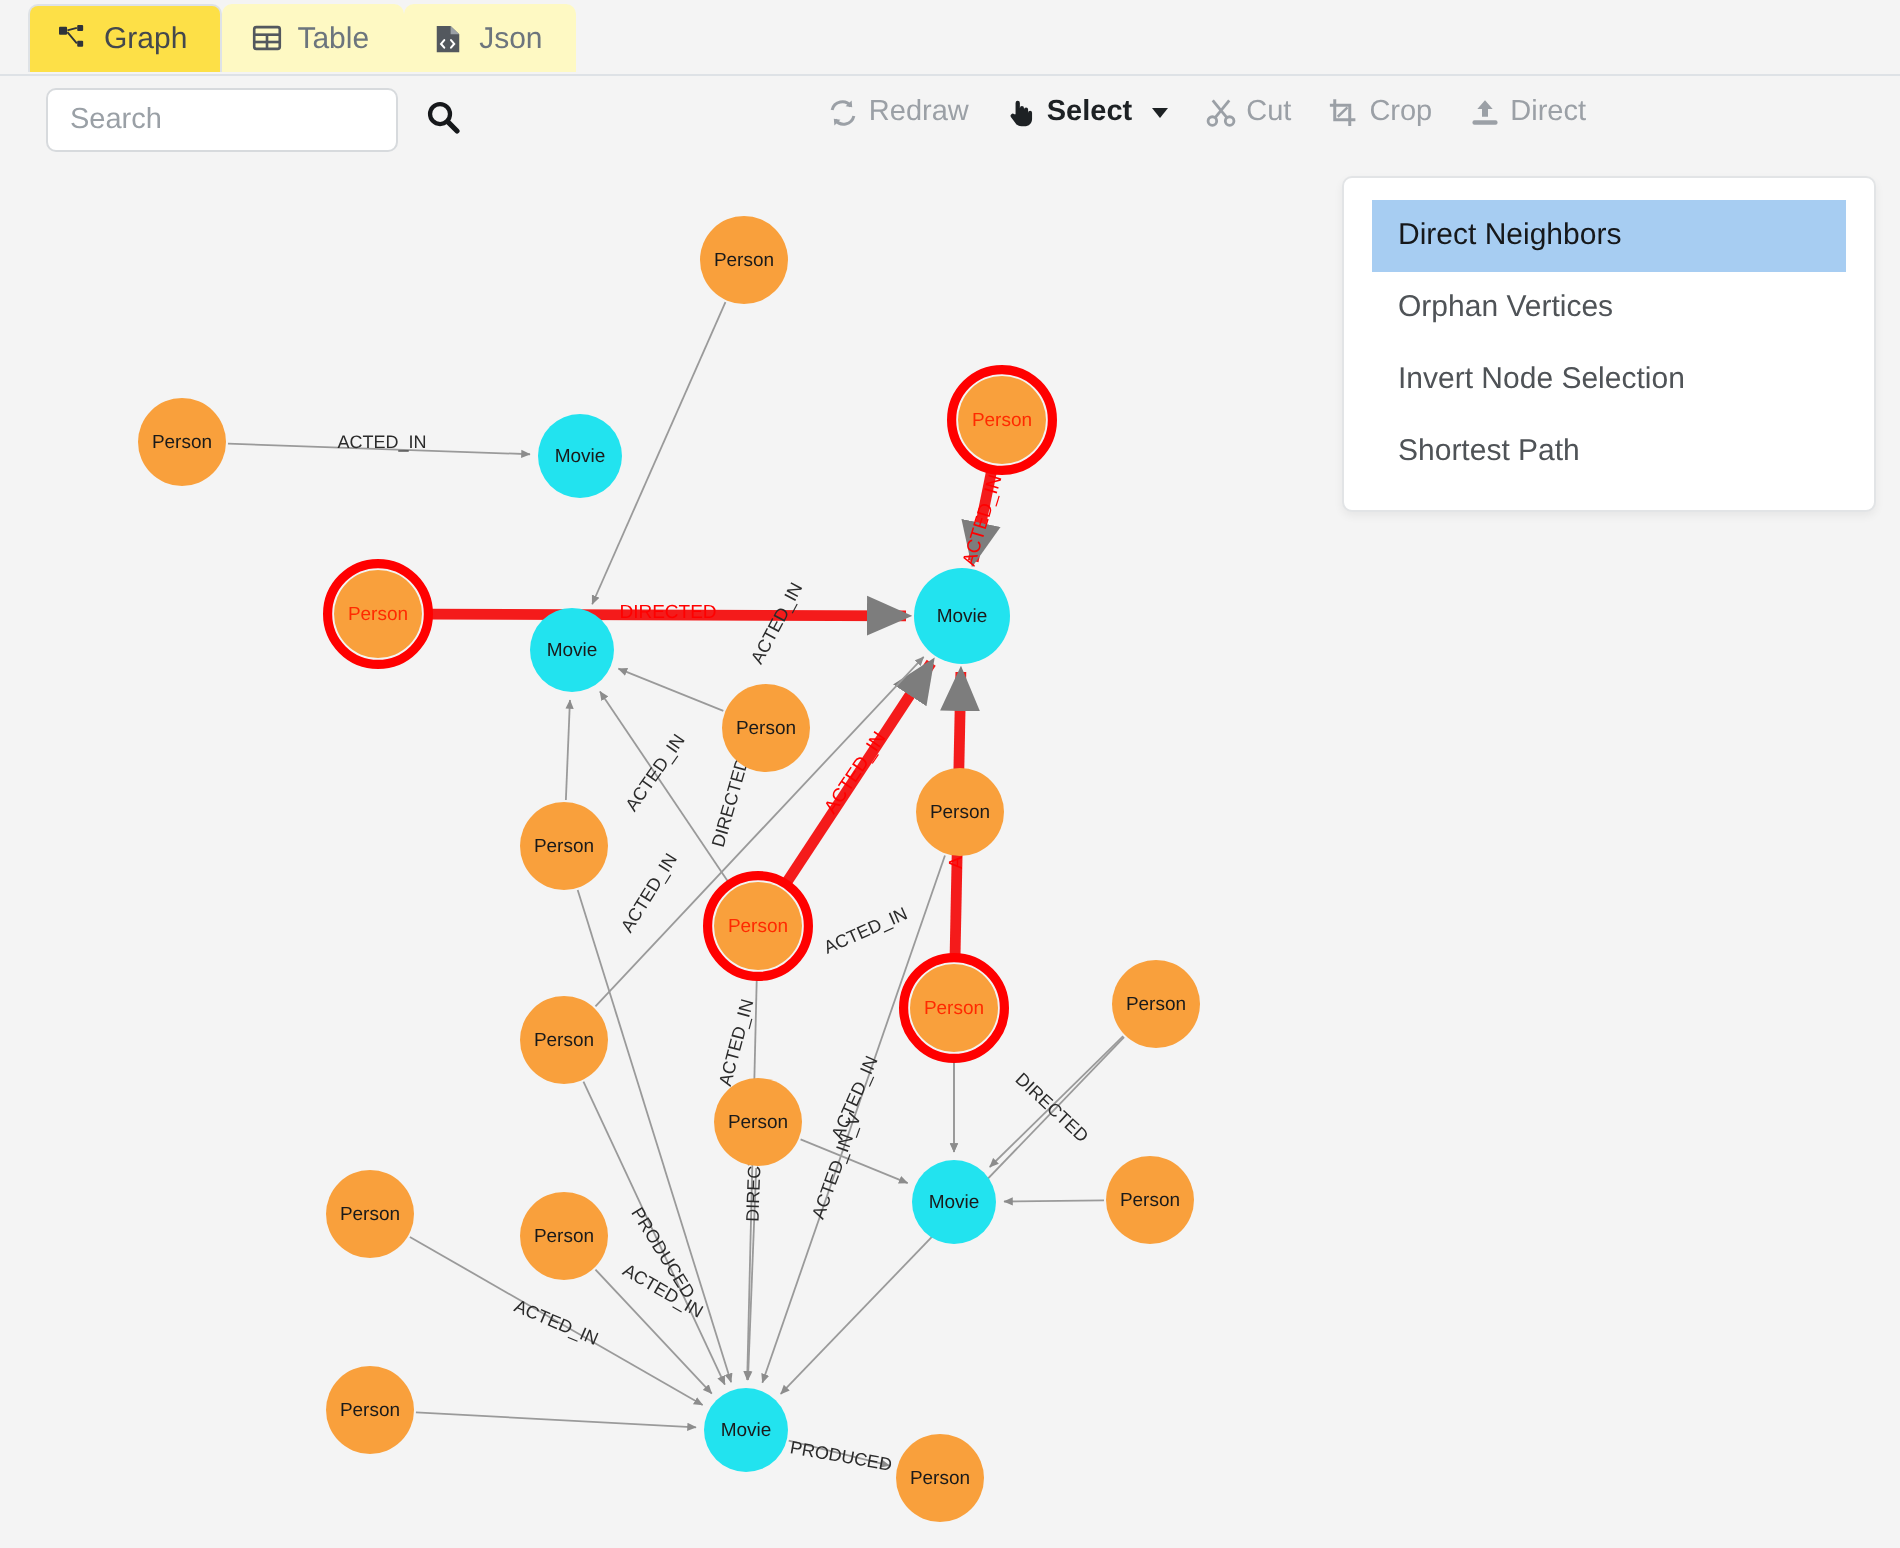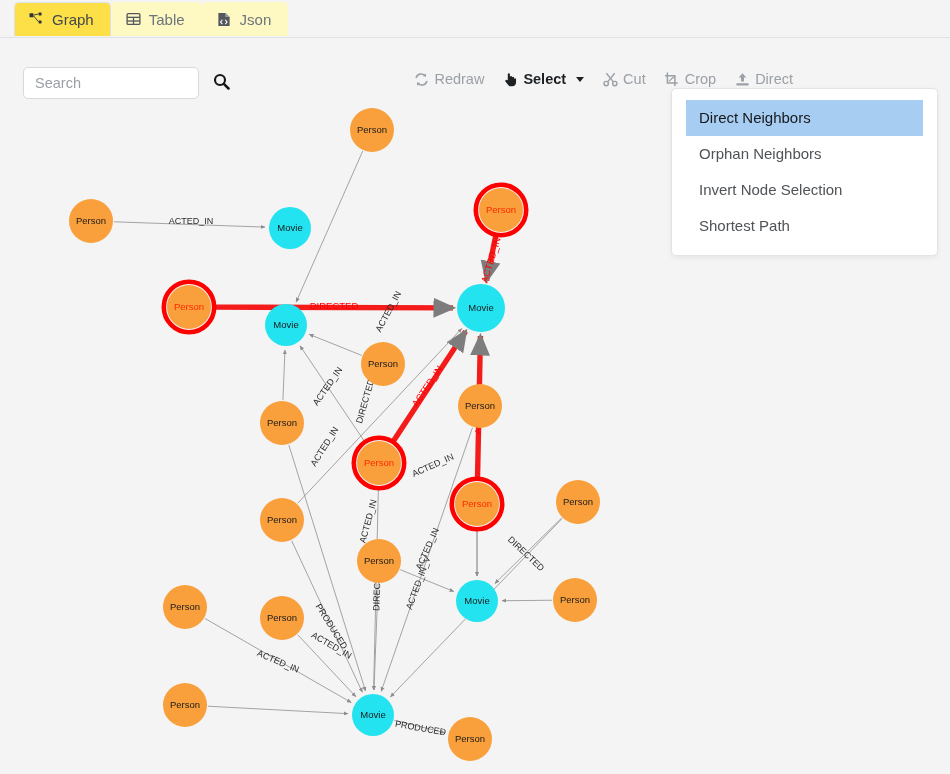--- a/index.html
+++ b/index.html
@@ -34,21 +34,21 @@
     background: #fde047;
     color: #44484d;
     border-color: #dee2e6 #dee2e6 #ffffff;
     position: relative; z-index: 3;
   }
   .tab.inactive { background: #fef9c3; color: #6c757d; }
   .tab .ticon { display: inline-flex; width: 17px; height: 16px; align-items: center; justify-content: center; }
   .tab .ticon svg { display: block; }
 
   
-  .toolrow { position: absolute; top: 55px; left: 0; width: 802px; height: 50px; }
+  .toolrow { position: absolute; top: 32px; left: 0; width: 802px; height: 50px; }
 
   .searchwrap { position: absolute; left: 23px; top: 12px; display: flex; align-items: center; gap: 10px; }
   .search-input {
     width: 176px; height: 32px; box-sizing: border-box;
     border: 1px solid #d7dadd; border-radius: 5px;
     background: #fff; padding: 0 11px;
     font-size: 14.5px; color: #495057;
     font-family: "Liberation Sans", sans-serif;
     outline: none;
   }
@@ -213,21 +213,21 @@
           </svg>
         </span>
         <span>Direct</span>
       </div>
 
     </div>
   </div>
 
   <div class="dropdown">
     <div class="dd-item selected">Direct Neighbors</div>
-    <div class="dd-item">Orphan Neighbors</div>
+    <div class="dd-item">Orphan Vertices</div>
     <div class="dd-item">Invert Node Selection</div>
     <div class="dd-item">Shortest Path</div>
   </div>
 
   <div class="canvas">
     <svg id="graph-svg" width="950" height="686">
       <defs>
         <marker id="arrow" viewBox="0 0 10 10" refX="9.4" refY="5" markerWidth="5.2" markerHeight="5.2" orient="auto-start-reverse">
           <path d="M 0 0.6 L 10 5 L 0 9.4 z" fill="#8c8c8c"></path>
         </marker>

